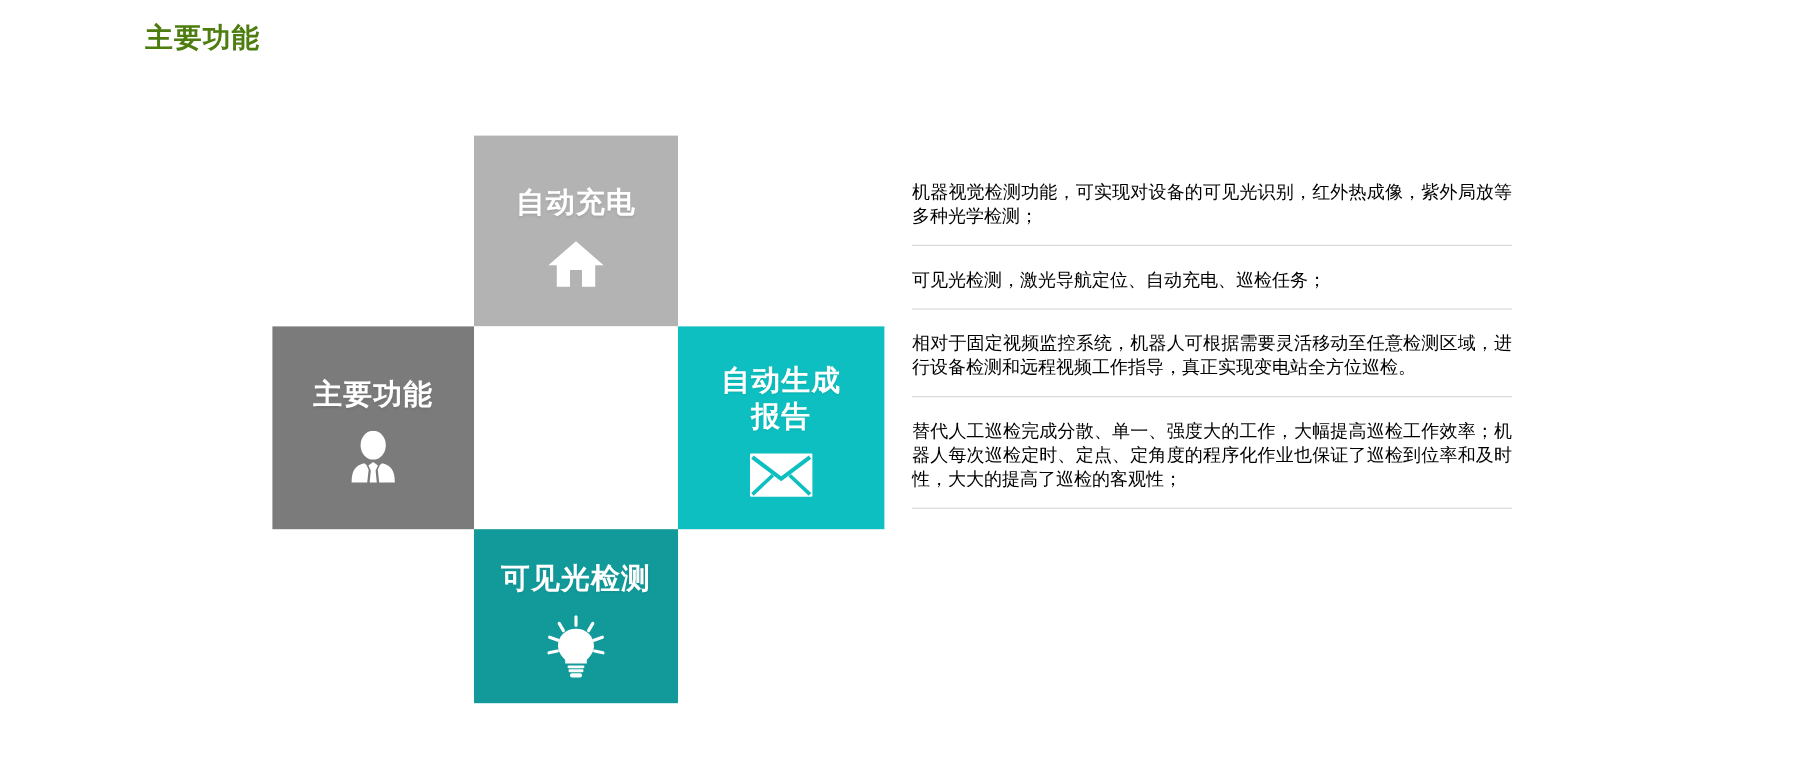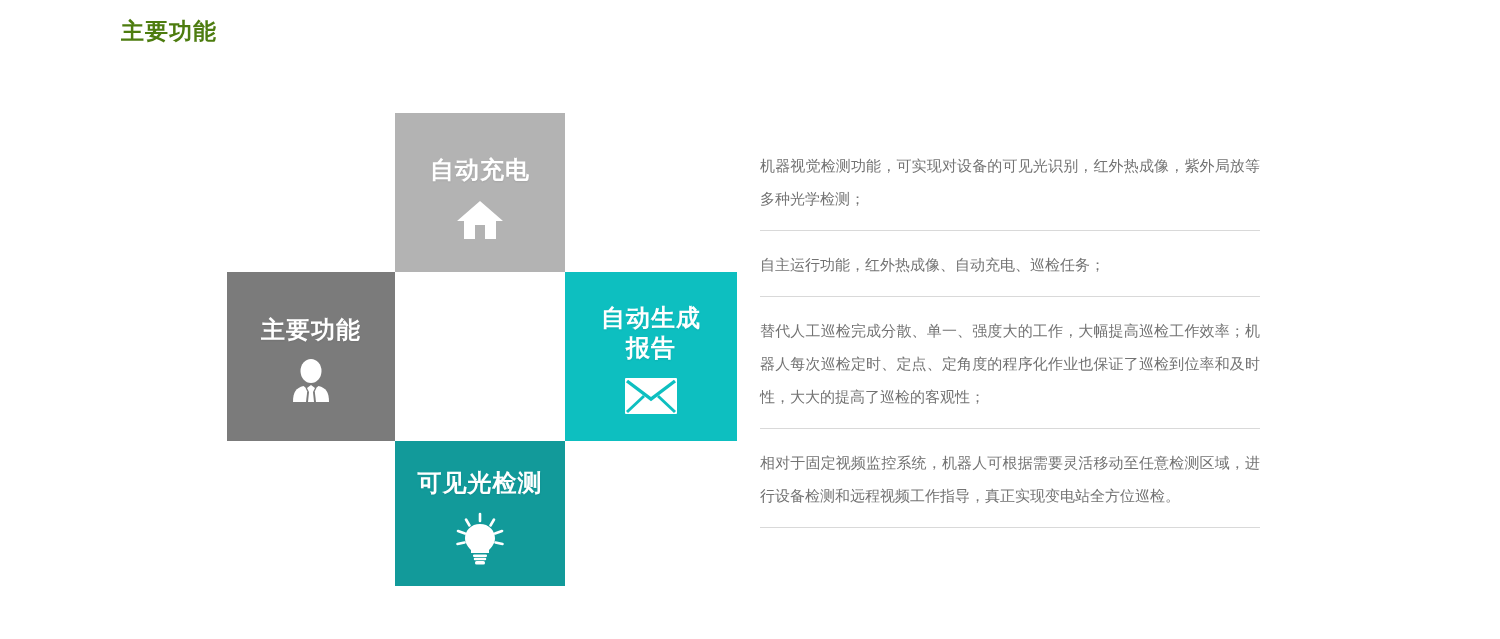--- a/index.html
+++ b/index.html
@@ -83,22 +83,22 @@
   }
   .feature-item {
     border-bottom: 1px solid #d9d9d9;
     padding-bottom: 14px;
     margin-bottom: 18px;
   }
   .feature-item:last-child { margin-bottom: 0; }
   .feature-text {
     font-family: "DejaVu Serif", "Liberation Serif", serif;
     font-size: 15px;
-    line-height: 33px;
-    color: #737373;
+    line-height: 20px;
+    color: #000000;
     text-align: justify;
     text-justify: inter-ideograph;
     margin: 0;
   }
 </style>
 </head>
 <body>
 
 <div class="page-title">主要功能</div>
 
@@ -164,21 +164,21 @@
       </svg>
     </span>
   </div>
 </div>
 
 <div class="feature-list">
   <div class="feature-item">
     <p class="feature-text">机器视觉检测功能，可实现对设备的可见光识别，红外热成像，紫外局放等多种光学检测；</p>
   </div>
   <div class="feature-item">
-    <p class="feature-text">自主运行功能，红外热成像、自动充电、巡检任务；</p>
+    <p class="feature-text">可见光检测，激光导航定位、自动充电、巡检任务；</p>
+  </div>
+  <div class="feature-item">
+    <p class="feature-text">相对于固定视频监控系统，机器人可根据需要灵活移动至任意检测区域，进行设备检测和远程视频工作指导，真正实现变电站全方位巡检。</p>
   </div>
   <div class="feature-item">
     <p class="feature-text">替代人工巡检完成分散、单一、强度大的工作，大幅提高巡检工作效率；机器人每次巡检定时、定点、定角度的程序化作业也保证了巡检到位率和及时性，大大的提高了巡检的客观性；</p>
   </div>
-  <div class="feature-item">
-    <p class="feature-text">相对于固定视频监控系统，机器人可根据需要灵活移动至任意检测区域，进行设备检测和远程视频工作指导，真正实现变电站全方位巡检。</p>
-  </div>
 </div>
 
 </body></html>

